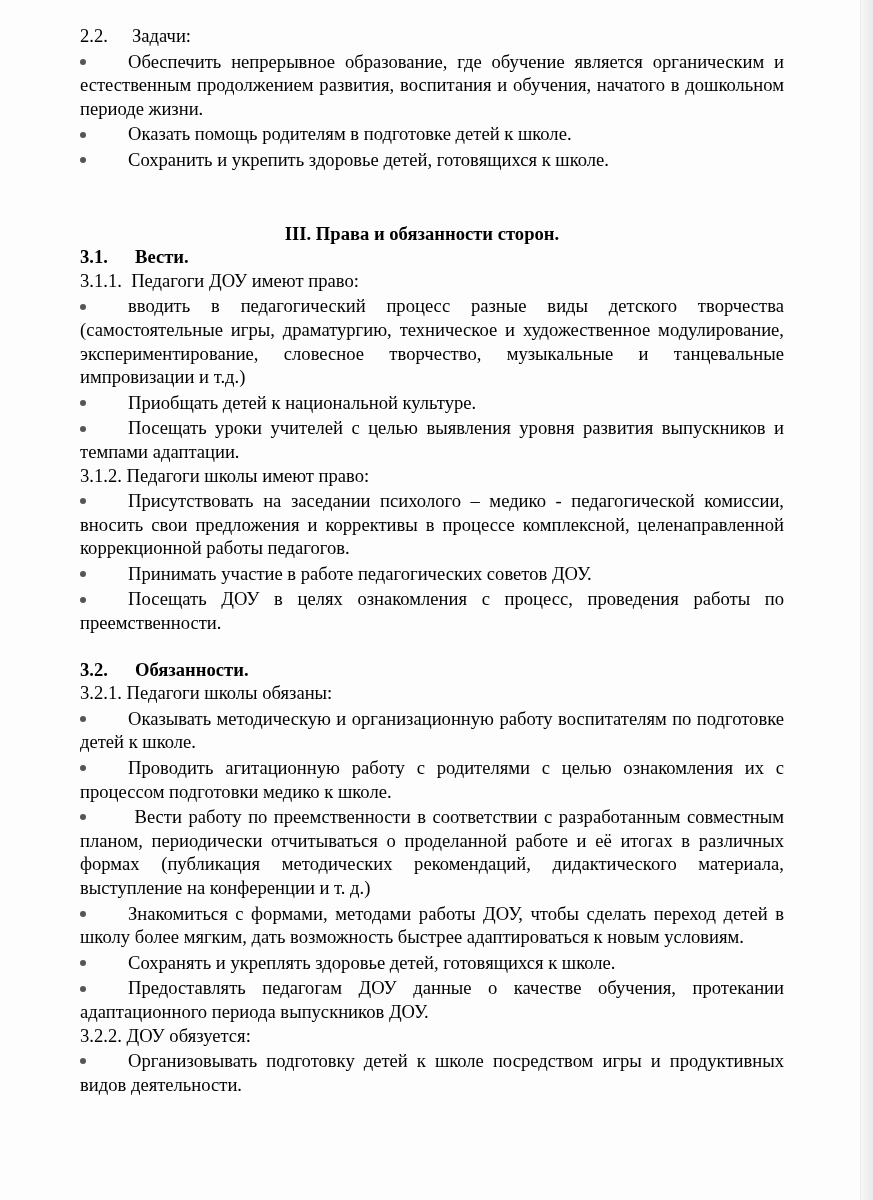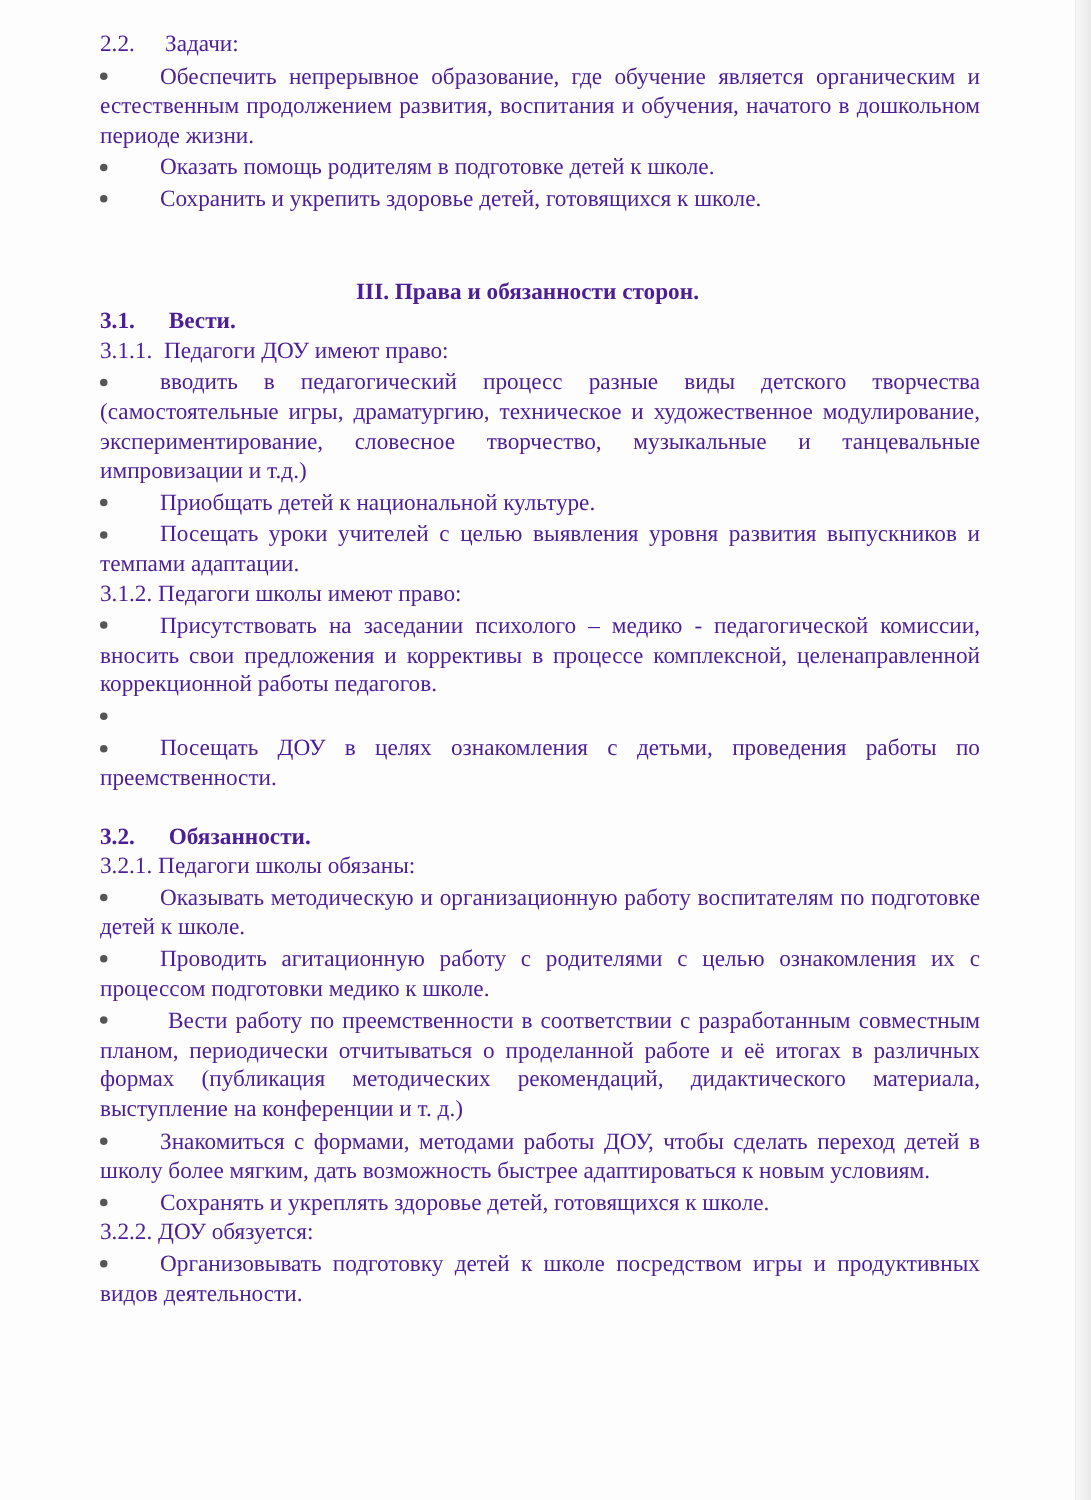--- a/index.html
+++ b/index.html
@@ -1,20 +1,20 @@
 <!DOCTYPE html>
 <html><head>
   <meta charset="utf-8">
   <style>
     html, body { margin: 0; padding: 0; background: #ffffff; }
     body { width: 873px; height: 1200px; overflow: hidden; position: relative; }
     .page {
       position: absolute; left: 0; top: 0; width: 873px; height: 1200px;
       background: #fdfdfd;
-      color: #4c1d95;
+      color: #000000;
       font-family: "Liberation Serif", "DejaVu Serif", serif;
       font-size: 18.6px;
       line-height: 23.6px;
     }
     .edge-right {
       position: absolute; right: 0; top: 0; width: 12px; height: 1200px;
       background: linear-gradient(to right, #f7f7f7, #e9e9e9);
       border-left: 1px solid #ececec;
     }
     .content {
@@ -67,32 +67,33 @@
     <div class="line-block subheading">
       <span class="heading-num">3.1.</span><span>Вести.</span>
     </div>
     <div class="plain" style="white-space: pre;">3.1.1.  Педагоги ДОУ имеют право:</div>
     <div class="bullet-item"><span class="bullet-dot"></span><span>вводить в педагогический процесс разные виды детского творчества (самостоятельные игры, драматургию, техническое и художественное модулирование, экспериментирование, словесное творчество, музыкальные и танцевальные импровизации и т.д.)</span></div>
     <div class="bullet-item"><span class="bullet-dot"></span><span>Приобщать детей к национальной культуре.</span></div>
     <div class="bullet-item"><span class="bullet-dot"></span><span>Посещать уроки учителей с целью выявления уровня развития выпускников и темпами адаптации.</span></div>
 
     <div class="plain">3.1.2. Педагоги школы имеют право:</div>
     <div class="bullet-item"><span class="bullet-dot"></span><span>Присутствовать на заседании психолого – медико - педагогической комиссии, вносить свои предложения и коррективы в процессе комплексной, целенаправленной коррекционной работы педагогов.</span></div>
-    <div class="bullet-item"><span class="bullet-dot"></span></div>
-    <div class="bullet-item"><span class="bullet-dot"></span><span>Посещать ДОУ в целях ознакомления с детьми, проведения работы по преемственности.</span></div>
+    <div class="bullet-item"><span class="bullet-dot"></span><span>Принимать участие в работе педагогических советов ДОУ.</span></div>
+    <div class="bullet-item"><span class="bullet-dot"></span><span>Посещать ДОУ в целях ознакомления с процесс, проведения работы по преемственности.</span></div>
 
     <div class="gap"></div>
 
     <div class="line-block subheading">
       <span class="heading-num">3.2.</span><span>Обязанности.</span>
     </div>
     <div class="plain">3.2.1. Педагоги школы обязаны:</div>
     <div class="bullet-item"><span class="bullet-dot"></span><span>Оказывать методическую и организационную работу воспитателям по подготовке детей к школе.</span></div>
     <div class="bullet-item"><span class="bullet-dot"></span><span>Проводить агитационную работу с родителями с целью ознакомления их с процессом подготовки медико к школе.</span></div>
     <div class="bullet-item"><span class="bullet-dot"></span><span> Вести работу по преемственности в соответствии с разработанным совместным планом, периодически отчитываться о проделанной работе и её итогах в различных формах (публикация методических рекомендаций, дидактического материала, выступление на конференции и т. д.)</span></div>
     <div class="bullet-item"><span class="bullet-dot"></span><span>Знакомиться с формами, методами работы ДОУ, чтобы сделать переход детей в школу более мягким, дать возможность быстрее адаптироваться к новым условиям.</span></div>
     <div class="bullet-item"><span class="bullet-dot"></span><span>Сохранять и укреплять здоровье детей, готовящихся к школе.</span></div>
+    <div class="bullet-item"><span class="bullet-dot"></span><span>Предоставлять педагогам ДОУ данные о качестве обучения, протекании адаптационного периода выпускников ДОУ.</span></div>
 
     <div class="plain">3.2.2. ДОУ обязуется:</div>
     <div class="bullet-item"><span class="bullet-dot"></span><span>Организовывать подготовку детей к школе посредством игры и продуктивных видов деятельности.</span></div>
 
   </div>
 </div>
 
 </body></html>

